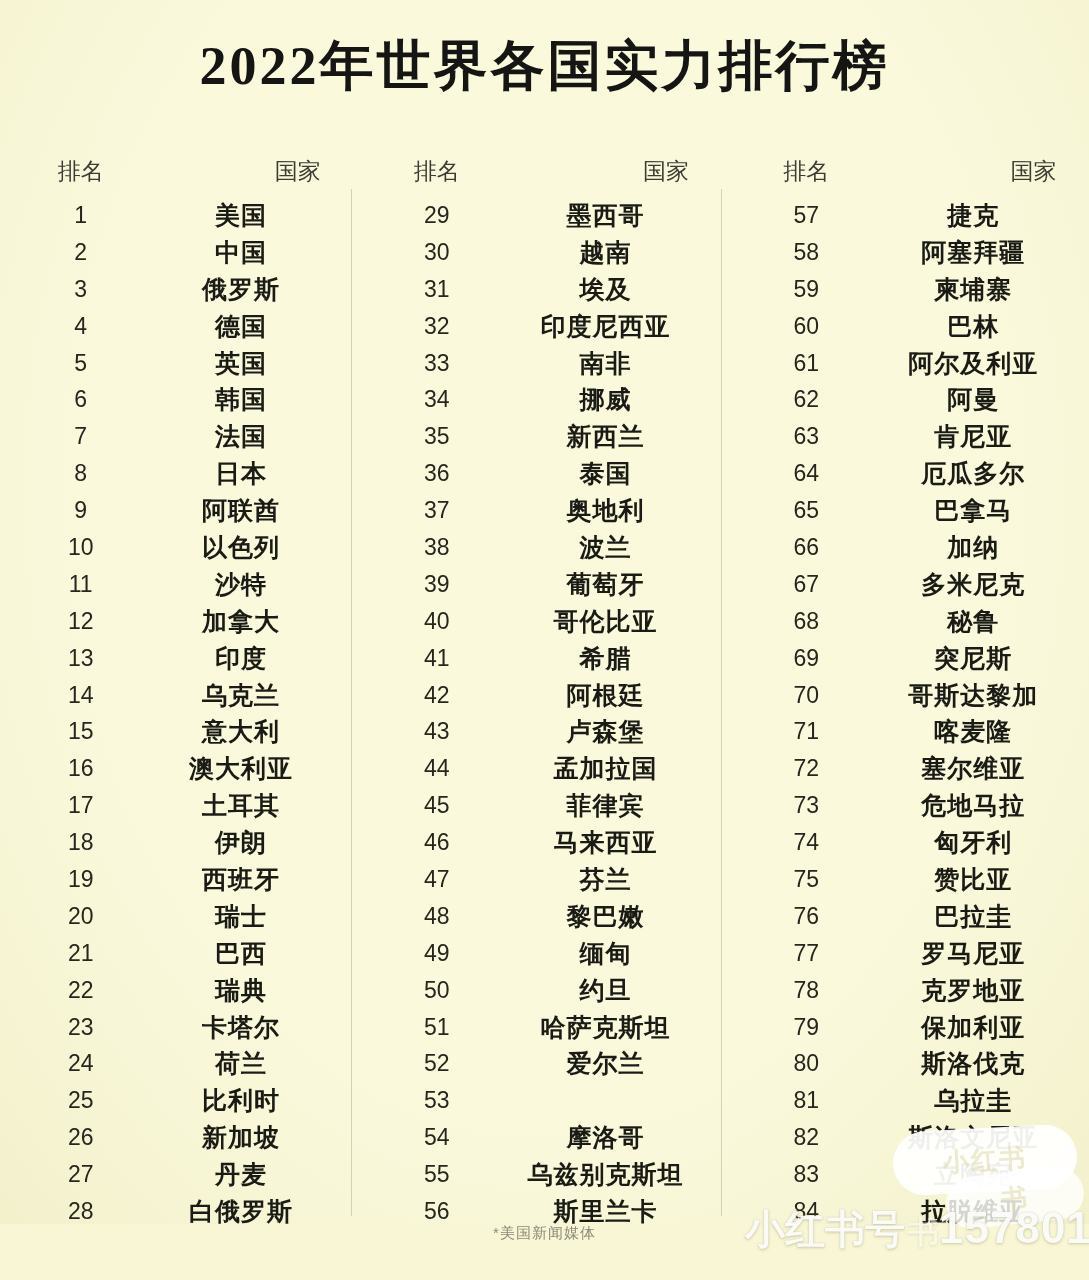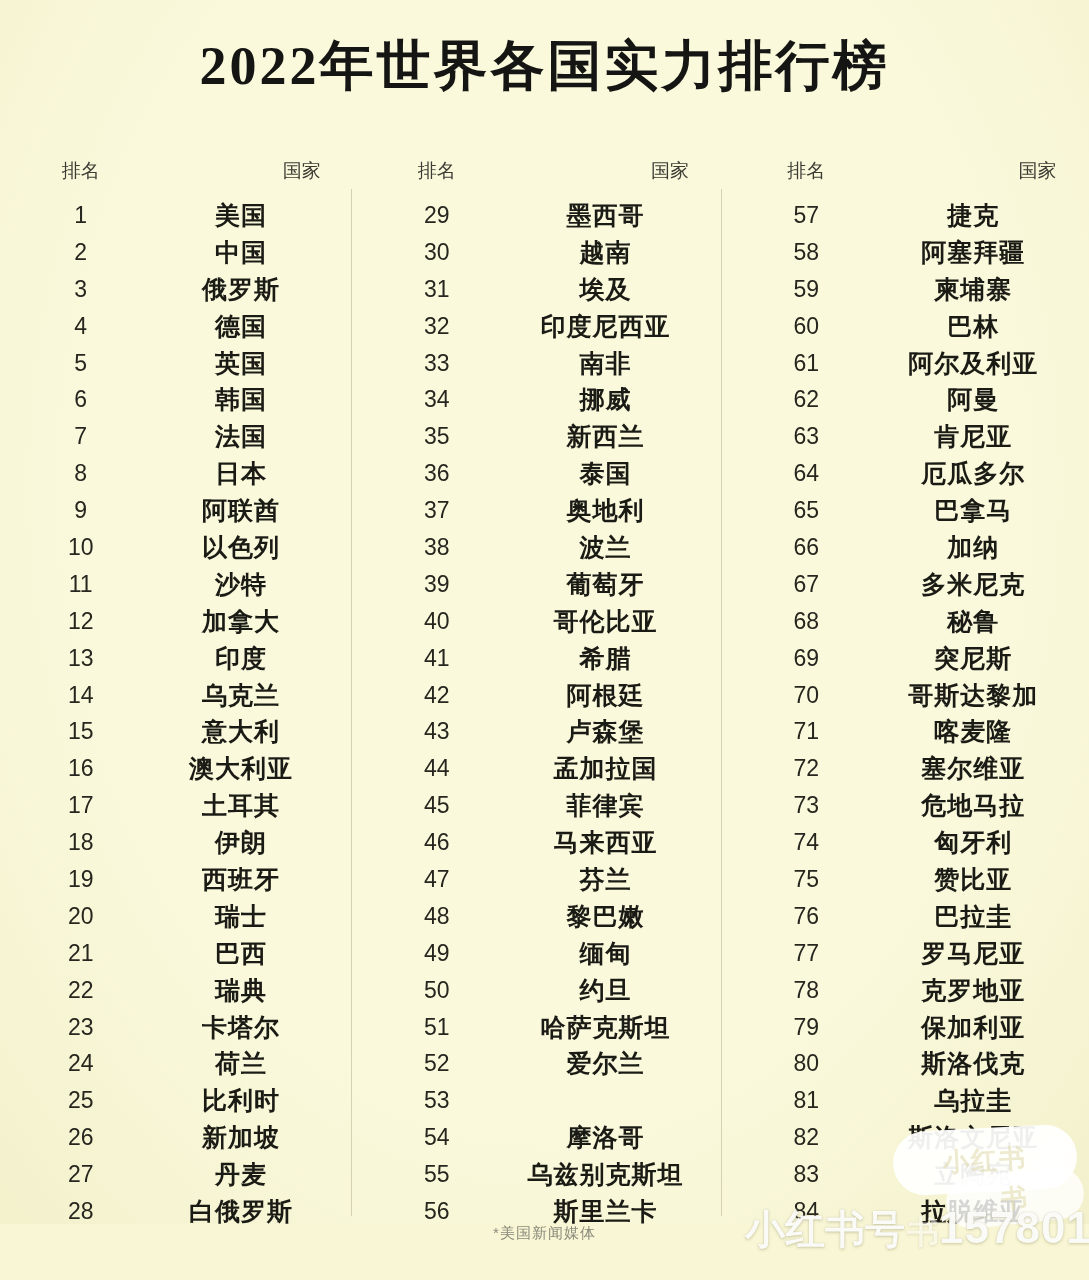--- a/index.html
+++ b/index.html
@@ -42,21 +42,21 @@
   }
   .hdr-row, .row {
     display: grid;
     grid-template-columns: 46% 54%;
     align-items: center;
   }
   .hdr-row { height: 36px; margin-bottom: 8px; }
   .row { height: 36.9px; }
   .rank-hdr, .country-hdr {
     text-align: center;
-    font-size: 19px;
+    font-size: 23px;
     color: #3b3b33;
   }
   .country-hdr { padding-right: 16%; text-align: right; }
   .rank {
     text-align: center;
     font-size: 23px;
     color: #26261f;
   }
   .country {
     text-align: center;

